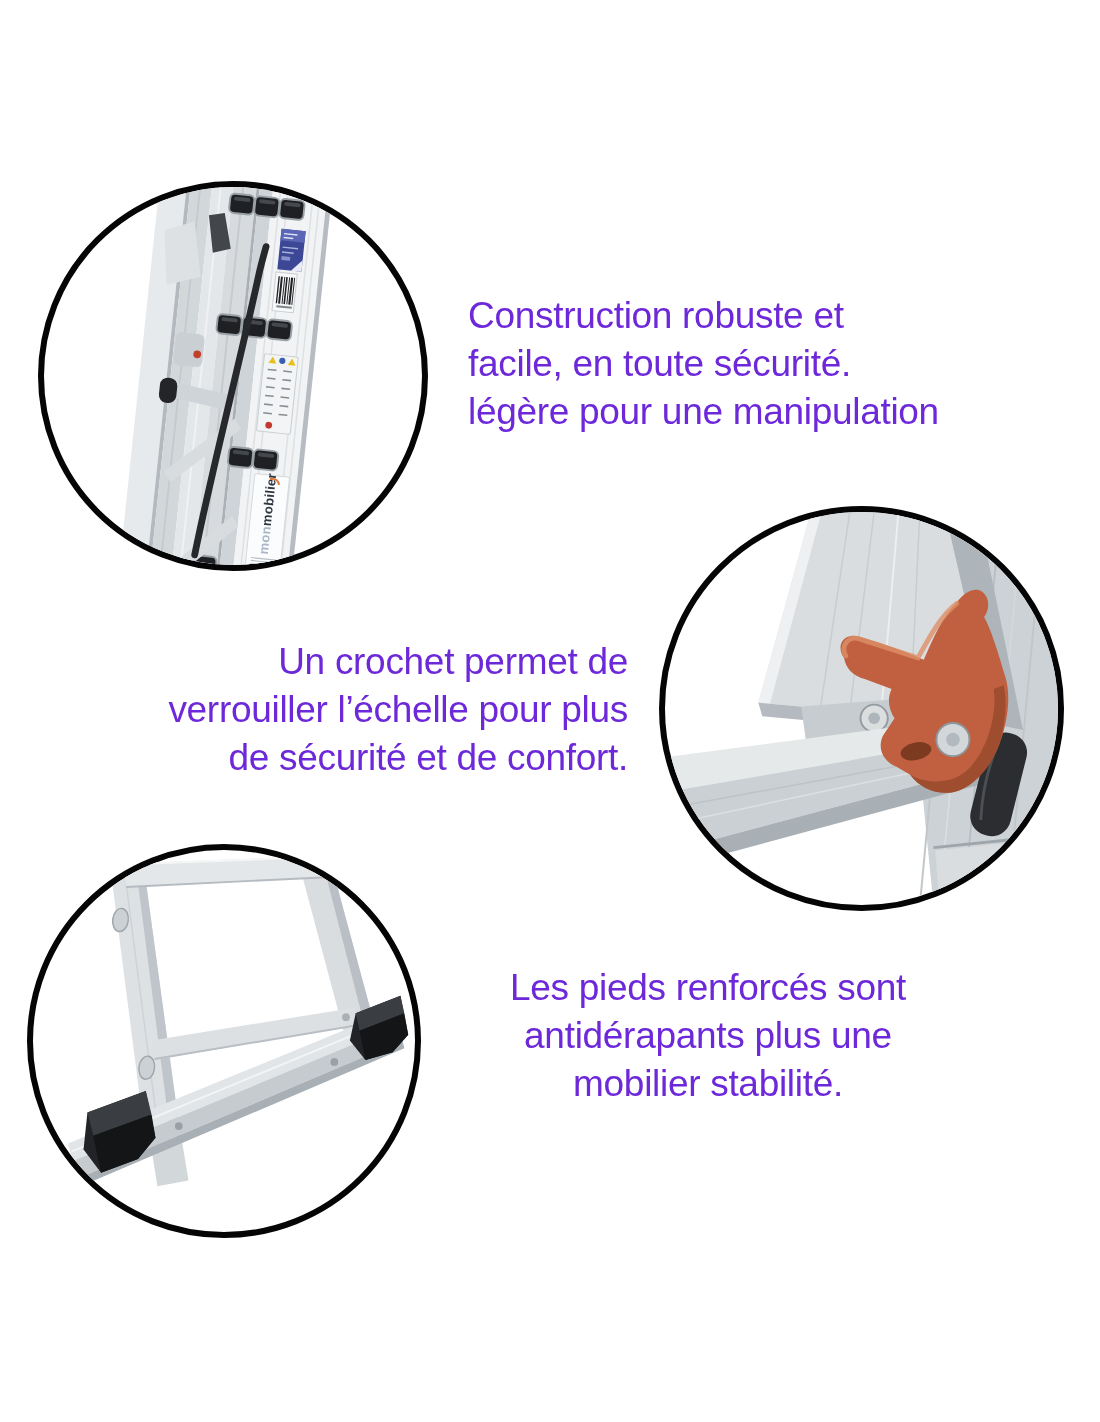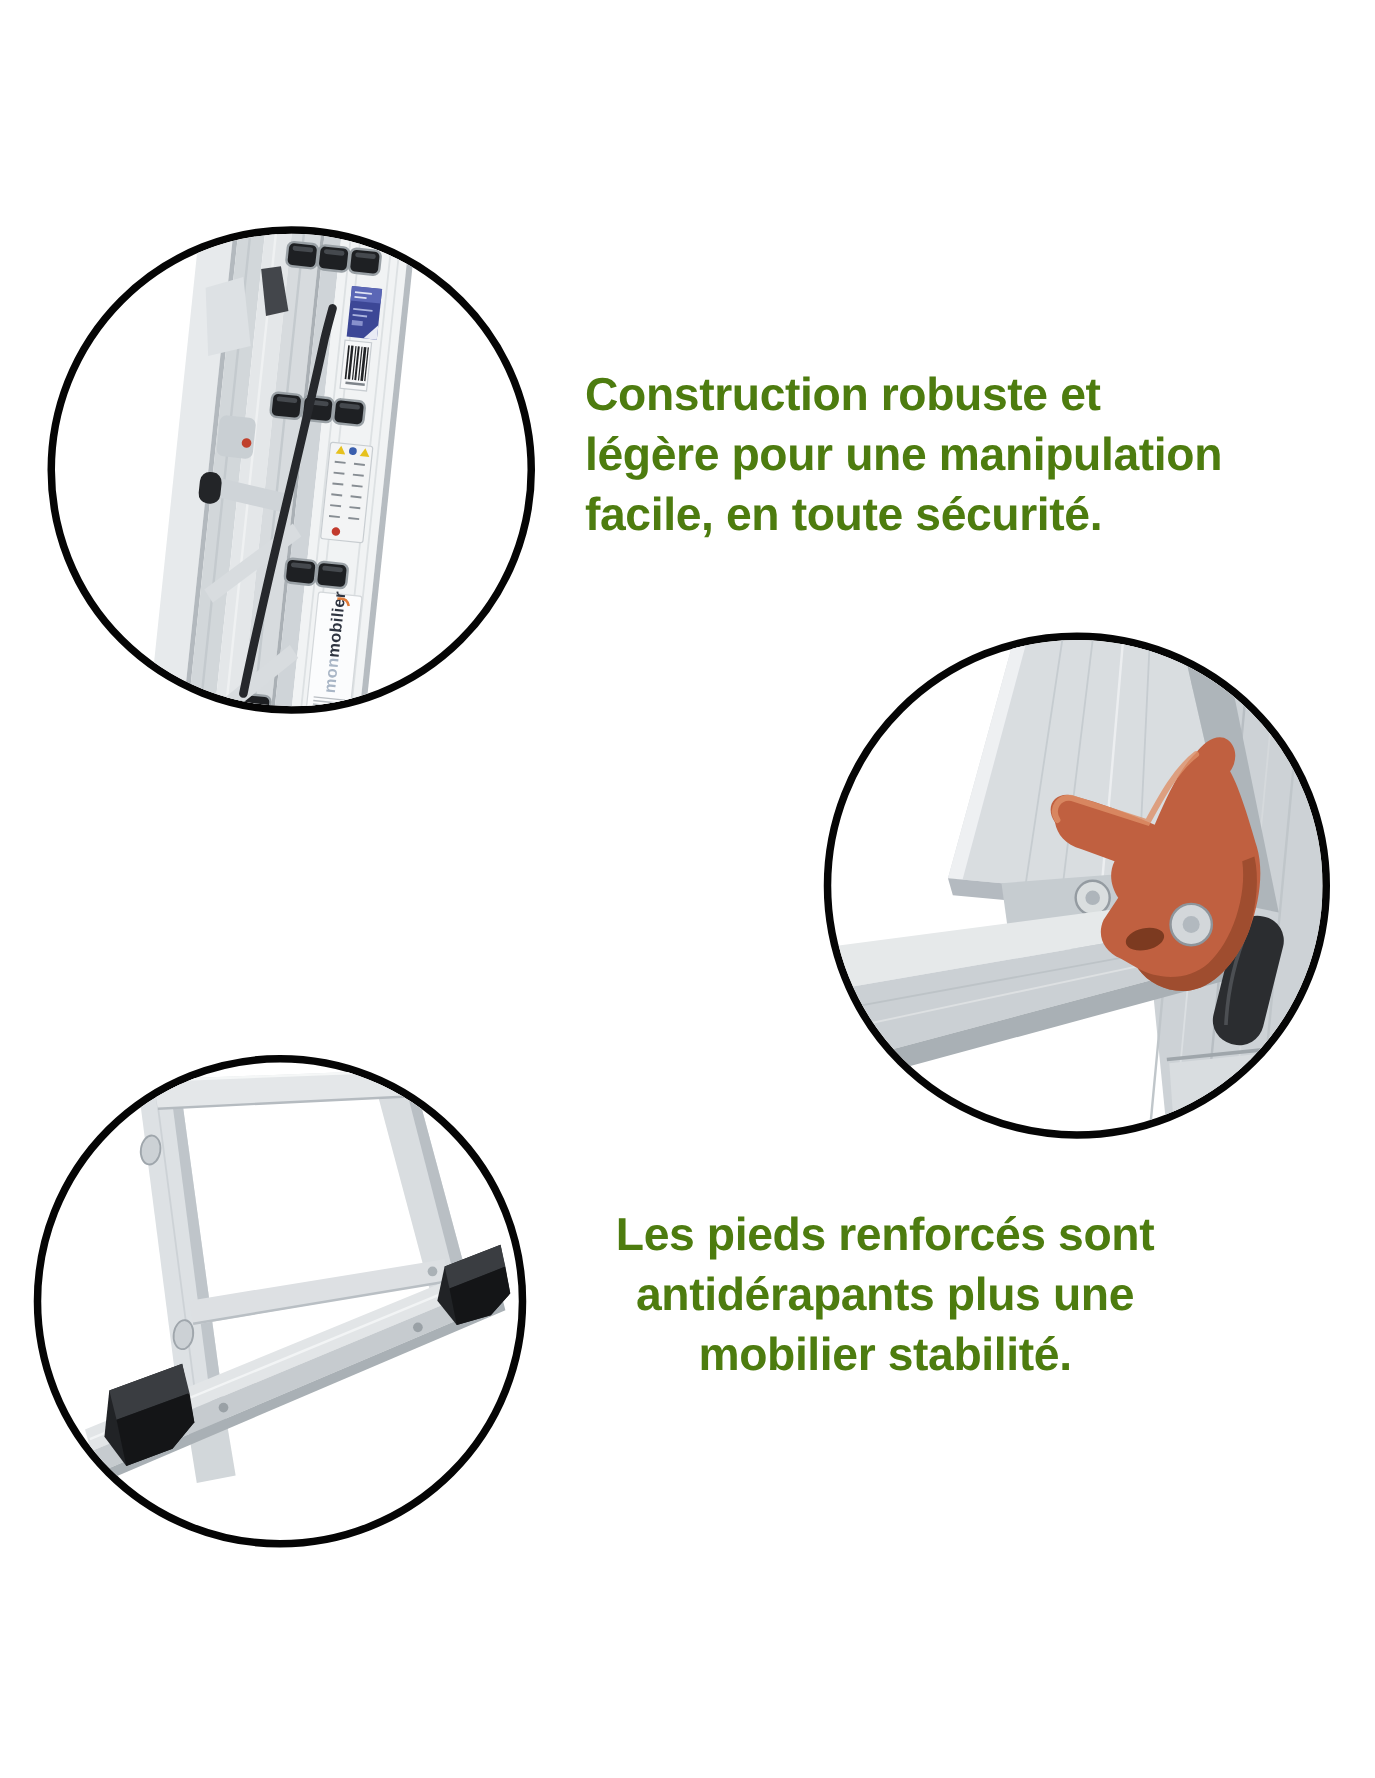--- a/index.html
+++ b/index.html
@@ -4,21 +4,21 @@
 <style>
   html,body{margin:0;padding:0;background:#ffffff;}
   .page{position:relative;width:1100px;height:1422px;background:#ffffff;overflow:hidden;
         font-family:"Liberation Sans",sans-serif;}
   .photo-circle{position:absolute;border:6px solid #050505;border-radius:50%;overflow:hidden;
                 background:#ffffff;box-sizing:border-box;}
   .photo-circle svg{display:block;width:100%;height:100%;}
   .c1{left:38px;top:181px;width:390px;height:390px;}
   .c2{left:659px;top:506px;width:405px;height:405px;}
   .c3{left:27px;top:844px;width:394px;height:394px;}
-  .caption{position:absolute;color:#4d7c0f;font-weight:700;font-size:37px;line-height:48px;
+  .caption{position:absolute;color:#6d28d9;font-weight:400;font-size:37px;line-height:48px;
            letter-spacing:-0.3px;}
   .t1{left:468px;top:292px;width:600px;text-align:left;}
   .t2{left:28px;top:638px;width:600px;text-align:right;}
   .t3{left:448px;top:964px;width:520px;text-align:center;}
 </style>
 </head>
 <body>
 
 <div class="page">
 
@@ -130,24 +130,29 @@
           <rect x="232" y="378" width="26" height="1.2" fill="#b9bec3"></rect>
           <rect x="232" y="381" width="22" height="1.2" fill="#b9bec3"></rect>
           <rect x="232" y="384" width="24" height="1.2" fill="#b9bec3"></rect>
         </g>
       </g>
     </svg>
   </div>
 
   <div class="caption t1">
     <div>Construction robuste et</div>
+    <div>facile, en toute sécurité.</div>
     <div>légère pour une manipulation</div>
-    <div>facile, en toute sécurité.</div>
-  </div>
-
+  </div>
+
+  <div class="caption t2">
+    <div>Un crochet permet de</div>
+    <div>verrouiller l’échelle pour plus</div>
+    <div>de sécurité et de confort.</div>
+  </div>
 
   <div class="photo-circle c2">
     <svg viewBox="0 0 404 404">
 
       <g>
         <polygon points="236,0 404,0 404,404 276,404" fill="#cdd2d6"></polygon>
         <path d="M300,0 L262,404" stroke="#c0c6ca" stroke-width="2" fill="none"></path>
         <path d="M320,0 L282,404" stroke="#dbdfe2" stroke-width="1.5" fill="none"></path>
         <path d="M345,0 L307,404" stroke="#b8bec3" stroke-width="2" fill="none"></path>
         <path d="M368,0 L330,404" stroke="#d5d9dc" stroke-width="1.5" fill="none"></path>

